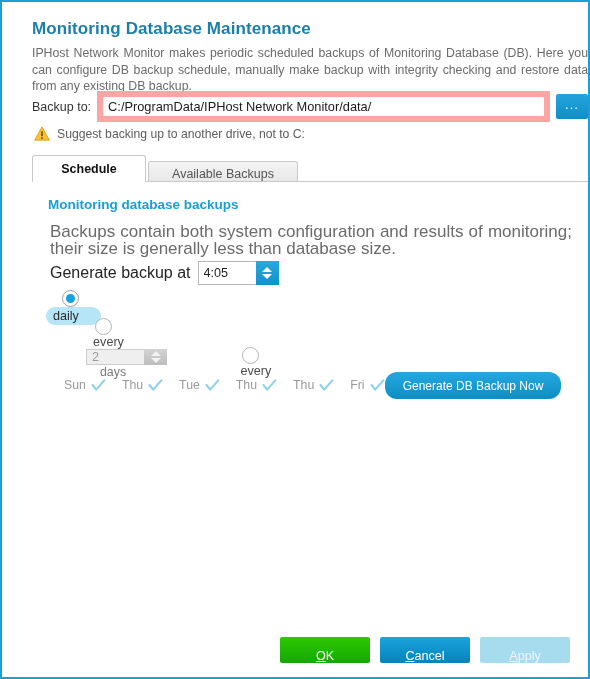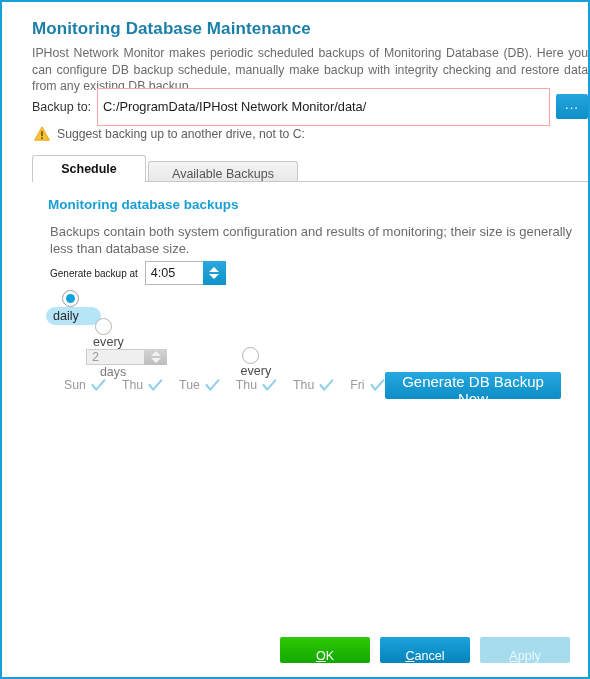--- a/index.html
+++ b/index.html
@@ -67,23 +67,23 @@
     align-items: center;
   }
   .path-label {
     font-size: 12.5px;
     color: #333333;
     margin-right: 6px;
     white-space: nowrap;
   }
   .path-input {
     flex: 1 1 auto;
-    height: 38px;
-    box-sizing: border-box;
-    border: 1px solid #fca5a5;
+    height: 31px;
+    box-sizing: border-box;
+    border: 6px solid #fca5a5;
     background: #ffffff;
     font-family: "Liberation Sans", sans-serif;
     font-size: 12.8px;
     color: #1c1c1c;
     padding: 0 5px;
     outline: none;
   }
   .browse-btn {
     width: 32px;
     height: 25px;
@@ -166,36 +166,36 @@
     font-size: 13.5px;
     font-weight: bold;
     color: #1a9fd4;
     white-space: nowrap;
   }
   .section-desc {
     position: absolute;
     left: 36px;
     top: 222px;
     width: 522px;
-    font-size: 13px;
+    font-size: 17px;
     color: #6b6b6b;
     line-height: 16.5px;
     text-align: justify;
   }
 
   
   .gen-row {
     position: absolute;
     left: 36px;
     top: 259px;
     display: flex;
     align-items: center;
   }
   .gen-label {
-    font-size: 10px;
+    font-size: 16px;
     color: #242424;
     margin-right: 7px;
     white-space: nowrap;
   }
   .spin-wrap { display: flex; align-items: stretch; height: 24px; }
   .spin-input {
     width: 58px;
     box-sizing: border-box;
     border: 1px solid #b6b6b6;
     border-right: none;
@@ -341,25 +341,25 @@
   }
   .avail-link .u { text-decoration: underline; cursor: pointer; }
 
   .gen-now-btn {
     position: absolute;
     left: 371px;
     top: 370px;
     width: 176px;
     height: 27px;
     border: none;
-    border-radius: 2px;
+    border-radius: 12px;
     background: linear-gradient(to bottom, #25a8e0 0%, #0d8dc4 100%);
     color: #ffffff;
     font-family: "Liberation Sans", sans-serif;
-    font-size: 15px;
+    font-size: 12px;
     cursor: pointer;
   }
 
   
   .footer {
     position: absolute;
     left: 0;
     bottom: 0;
     width: 586px;
     height: 54px;

